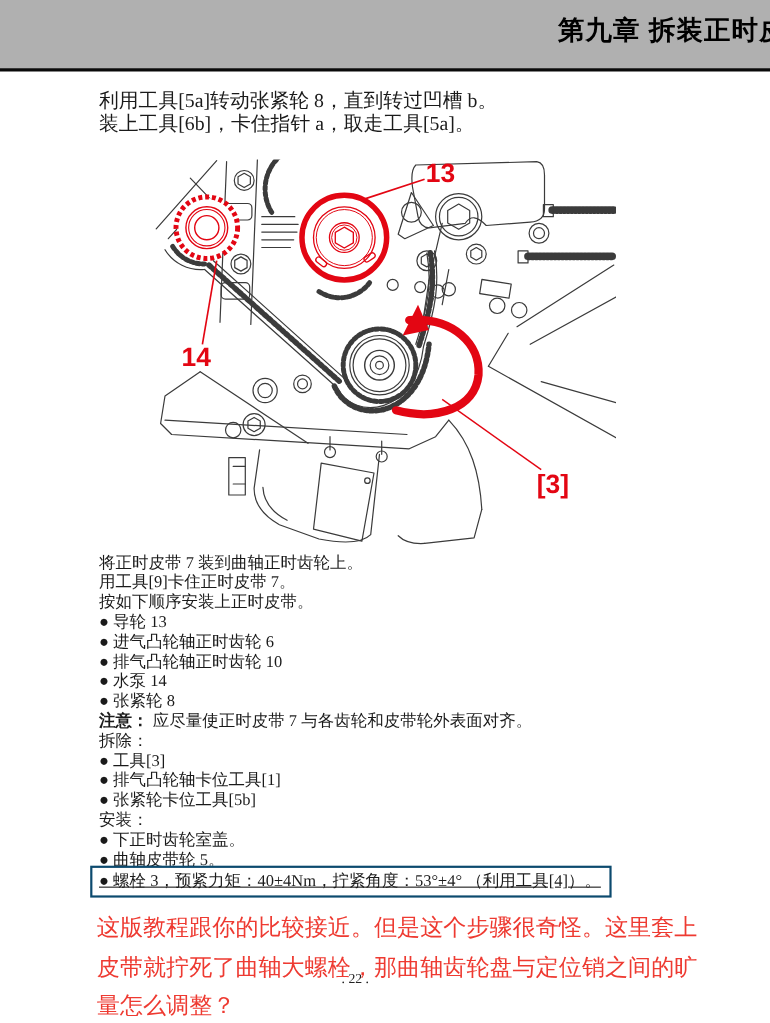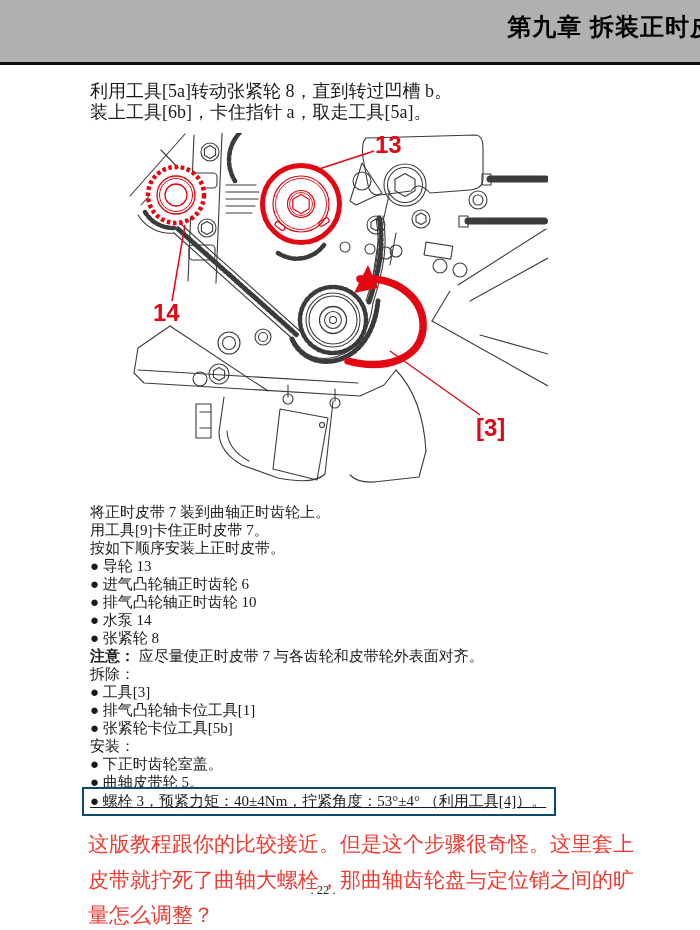--- a/index.html
+++ b/index.html
@@ -10,21 +10,21 @@
   .band{
     position:absolute;left:0;top:0;width:700px;height:62px;background:#b0b0b0;
     display:flex;justify-content:flex-end;align-items:flex-start;padding-left:40px;
   }
   .band h1{
     margin:0;padding-top:11px;font:bold 24px "Liberation Sans","DejaVu Sans",sans-serif;
     color:#000;letter-spacing:1px;
   }
   .rule{position:absolute;left:0;top:62px;width:700px;height:3px;background:#0a0a0a;}
   .intro{position:absolute;left:90px;top:81px;font-size:18px;line-height:21px;font-family:Liberation Serif, serif;}
-  .diagram{position:absolute;left:128px;top:133px;width:420px;height:372px;margin:0;}
+  .diagram{position:absolute;left:128px;top:133px;width:420px;height:372px;margin:12px;}
   .steps{position:absolute;left:90px;top:503px;font-size:15px;line-height:18px;font-family:Liberation Serif, serif;}
   .steps .b{font-weight:bold;}
   .torque-box{
     position:absolute;left:82px;top:787px;width:464px;height:25px;
     border:2px solid #0c4a6e;font-size:15px;line-height:25px;padding-left:6px;
     white-space:nowrap;overflow:hidden;text-decoration:underline;
   }
   .commentary{
     position:absolute;left:88px;top:826px;width:575px;
     font-family:"Liberation Sans","DejaVu Sans",sans-serif;

